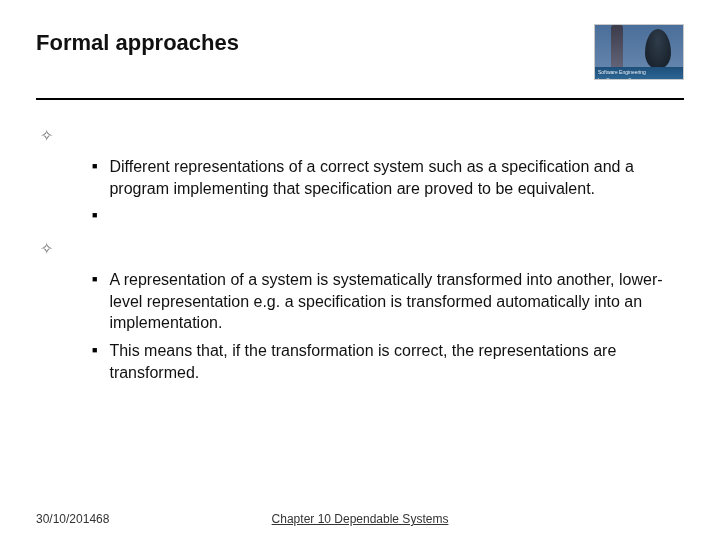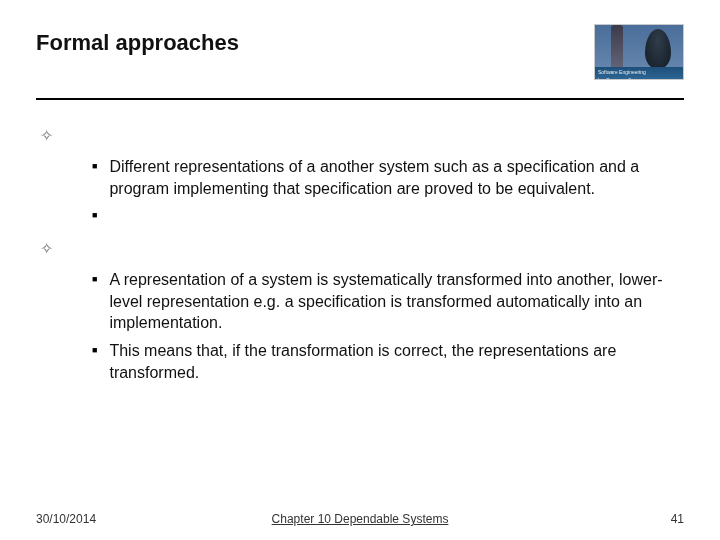--- a/index.html
+++ b/index.html
@@ -109,21 +109,21 @@
     font-size: 9px;
     line-height: 20px;
     color: #000;
   }
   .footer {
     position: absolute;
     left: 0; right: 0;
     bottom: 14px;
     padding: 0 36px;
     display: flex;
-    justify-content: space-between;
+    justify-content: flex-start;
     align-items: baseline;
     font-size: 12px;
     color: #333;
   }
   .footer .center {
     position: absolute;
     left: 0; right: 0;
     text-align: center;
     text-decoration: underline;
   }
@@ -152,21 +152,21 @@
 
   <div class="content">
 
     <div class="top-item">
       <div class="top-item-head">
         <span class="diamond">✧</span>
       </div>
       <div class="sub-list">
         <div class="sub-item">
           <span class="square">■</span>
-          <span>Different representations of a another system such as a specification and a program implementing that specification are proved to be equivalent.</span>
+          <span>Different representations of a correct system such as a specification and a program implementing that specification are proved to be equivalent.</span>
         </div>
         <div class="sub-item">
           <span class="square">■</span>
         </div>
       </div>
     </div>
 
     <div class="top-item">
       <div class="top-item-head">
         <span class="diamond">✧</span>
@@ -181,16 +181,16 @@
           <span>This means that, if the transformation is correct, the representations are transformed.</span>
         </div>
       </div>
     </div>
 
   </div>
 
   <div class="footer">
     <span class="left">30/10/2014</span>
     <span class="center">Chapter 10 Dependable Systems</span>
-    <span class="right">41</span>
+    <span class="right">68</span>
   </div>
 
 </div>
 
 </body></html>

